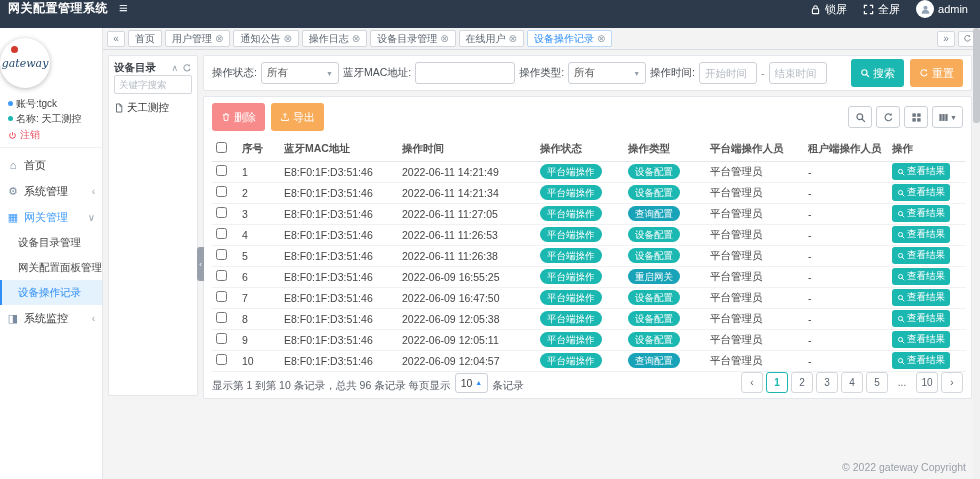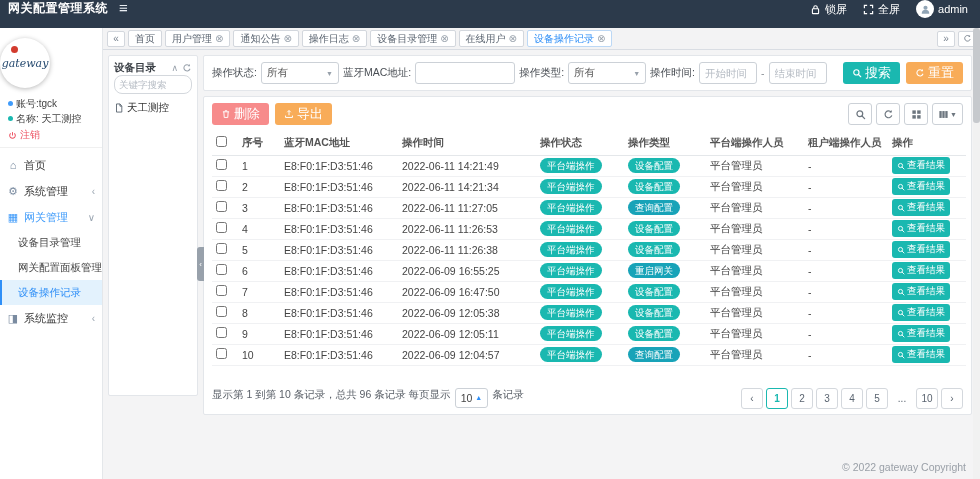--- a/index.html
+++ b/index.html
@@ -49,36 +49,36 @@
 .tab .tab-x{color:#9aa3ad;font-size:10px;line-height:1}
 .tab.active{color:#2f8ff7;border-color:#bcd8f5}
 .tab-right{margin-left:auto;display:flex;gap:3px}
 
 .content{flex:1;display:flex;align-items:flex-start;gap:5px;padding:5px 8px 0 5px}
 .tree-card{width:90px;flex:0 0 90px;background:#fff;border:1px solid #e3e6ea;border-radius:2px;height:341px;padding:5px}
 .tree-head{display:flex;align-items:center;gap:4px;color:#3a3f45;font-size:10.5px;}
 .tree-title{font-weight:bold;margin-right:auto}
 .tree-ic{color:#98a1ab;cursor:pointer;font-size:9px}
 .tree-ic.ic{width:10px;height:10px}
-.tree-search{width:100%;height:19px;border:1px solid #d4d8dd;border-radius:8px;font-size:9.5px;padding:0 4px;color:#555}
+.tree-search{width:100%;height:19px;border:1px solid #d4d8dd;border-radius:2px;font-size:9.5px;padding:0 4px;color:#555}
 .tree-search::placeholder{color:#b6bcc4}
 .tree-node{display:flex;align-items:center;gap:3px;margin-top:7px;font-size:10.5px;color:#333;cursor:pointer}
 .tree-node .ic{width:10px;height:10px;color:#55606c}
 
 .right-col{flex:1;display:flex;flex-direction:column;gap:5px;min-width:0}
 .filter-card{background:#fff;border:1px solid #e3e6ea;border-radius:2px;height:36px;display:flex;align-items:center;padding:0 8px;gap:4px;font-size:10.5px;color:#4a4f55;white-space:nowrap}
 .f-select{height:22px;border:1px solid #ccd1d7;border-radius:3px;background:#fff;display:flex;align-items:center;justify-content:space-between;padding:0 5px;width:78px;color:#555;cursor:pointer}
 .f-select .caret{color:#98a1ab;font-size:7px}
 .f-input{height:22px;border:1px solid #ccd1d7;border-radius:3px;padding:0 5px;font-size:10.5px;color:#555;background:#fff}
 .f-input.mac{width:100px}
 .f-input.time{width:58px}
 .f-input::placeholder{color:#b6bcc4}
 .f-sep{color:#8a9097}
 .f-buttons{margin-left:auto;display:flex;gap:6px}
-.btn{height:22px;border-radius:3px;color:#fff;font-size:13px;display:inline-flex;align-items:center;gap:3px;padding:0 9px}
+.btn{height:28px;border-radius:3px;color:#fff;font-size:11px;display:inline-flex;align-items:center;gap:3px;padding:0 9px}
 .btn .ic{width:10px;height:10px}
 .btn-search{background:#1ab8b0}
 .btn-reset{background:#f8ac59}
 .btn-del{background:#f78b8b}
 .btn-exp{background:#f8ac59}
 
 .table-card{background:#fff;border:1px solid #e3e6ea;border-radius:2px;position:relative;padding:6px 8px 5px}
 .collapse-handle{position:absolute;left:-7px;top:150px;width:7px;height:34px;background:#98a1ab;border-radius:3px 0 0 3px;color:#fff;font-size:8px;display:flex;align-items:center;justify-content:center;cursor:pointer}
 .tc-toolbar{display:flex;align-items:center;margin-bottom:6px}
 .tc-left{display:flex;gap:6px}
@@ -93,21 +93,21 @@
 thead th{height:24px;color:#555;font-weight:bold;border-bottom:1px solid #e4e7ea}
 tbody td{height:21px;border-bottom:1px solid #f0f1f3;color:#444}
 .col-chk{width:26px}.col-no{width:42px}.col-mac{width:118px}.col-time{width:138px}.col-status{width:88px}.col-type{width:82px}.col-puser{width:98px}.col-tuser{width:84px}.col-act{width:78px}
 input[type=checkbox]{width:11px;height:11px;accent-color:#1ab8b0}
 .badge{display:inline-block;border-radius:9px;color:#fff;font-size:9.5px;padding:1.5px 7px;line-height:1.2}
 .badge.teal{background:#1ab8b0}
 .badge.cyan{background:#18a3b8}
 .btn-view{background:#1ab8b0;color:#fff;border-radius:3px;font-size:9.5px;padding:2px 5px;display:inline-flex;align-items:center;gap:2px}
 .btn-view .ic{width:8px;height:8px}
 
-.table-footer{display:flex;align-items:flex-start;margin-top:22px;font-size:10.5px;color:#5a6068}
+.table-footer{display:flex;align-items:flex-end;margin-top:0;font-size:10.5px;color:#5a6068}
 .size-select{display:inline-flex;align-items:center;gap:3px;border:1px solid #ccd1d7;border-radius:3px;height:20px;padding:0 5px;margin:0 4px;color:#444;cursor:pointer}
 .size-select .caret{color:#2f8ff7;font-size:7px}
 .pagination{margin-left:auto;display:flex;gap:3px}
 .page-btn{min-width:22px;height:21px;border:1px solid #d4d8dd;border-radius:3px;background:#fff;color:#5a6470;font-size:10px;padding:0 4px}
 .page-btn.active{color:#1ab8b0;border-color:#1ab8b0;font-weight:bold}
 .page-btn.dots{border:none;background:none}
 
 .copyright{position:absolute;right:14px;bottom:6px;font-size:10.5px;color:#9aa0a8}
 .scrollbar{position:fixed;right:0;top:28px;width:7px;height:451px;background:#f1f1f1}
 .scroll-thumb{width:7px;height:95px;background:#c6c9cd;border-radius:3px}

